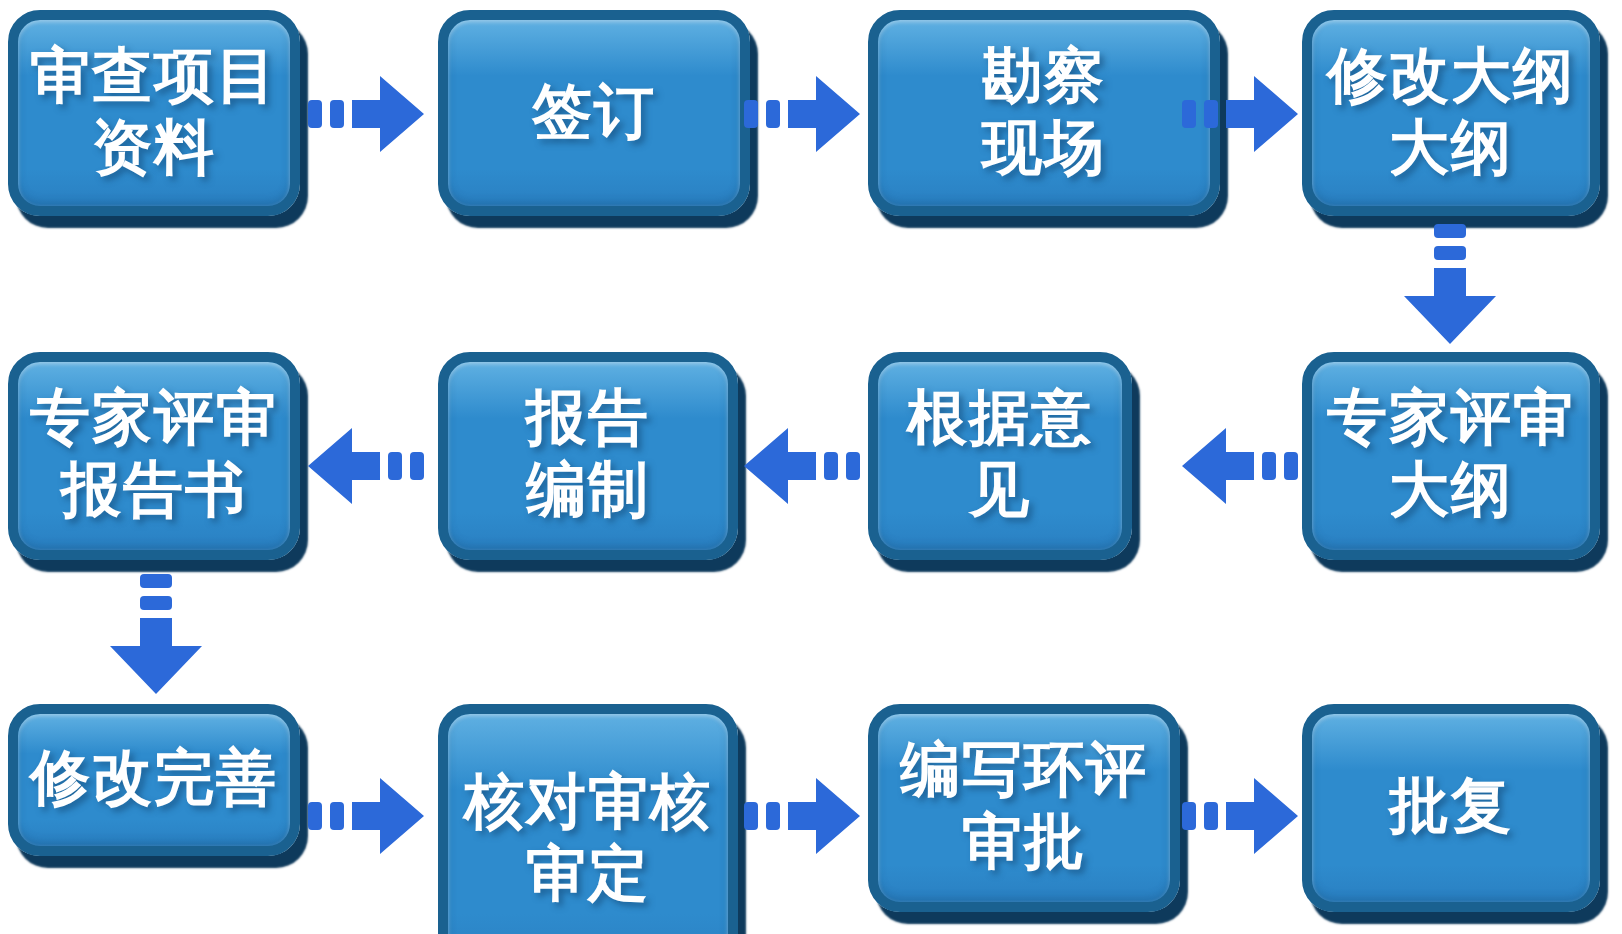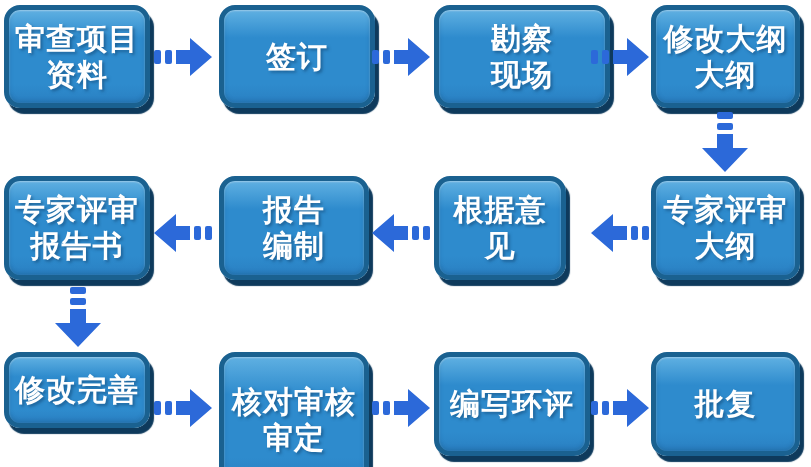--- a/index.html
+++ b/index.html
@@ -87,20 +87,21 @@
 
   <div class="node" style="left:4px;top:352px;width:146px;height:76px">
     <span>修改完善</span>
   </div>
   <div class="node" style="left:219px;top:352px;width:150px;height:135px">
     <span>核对审核</span>
     <span>审定</span>
   </div>
   <div class="node" style="left:434px;top:352px;width:156px;height:104px">
     <span>编写环评</span>
+    <span>审批</span>
   </div>
   <div class="node" style="left:651px;top:352px;width:149px;height:104px">
     <span>批复</span>
   </div>
 
   <svg class="arrow" style="left:152px;top:35px" width="62" height="44" viewBox="0 0 62 44">
     <rect x="2" y="15" width="7" height="14" rx="2"></rect>
     <rect x="13" y="15" width="7" height="14" rx="2"></rect>
     <polygon points="24,15 38,15 38,3 60,22 38,41 38,29 24,29"></polygon>
   </svg>

